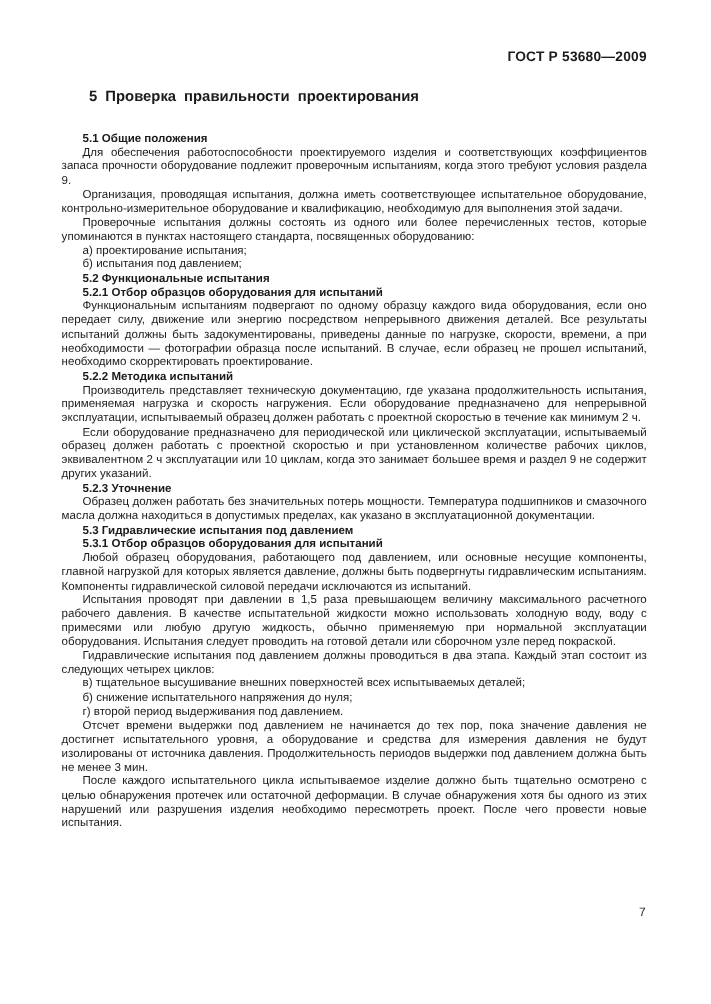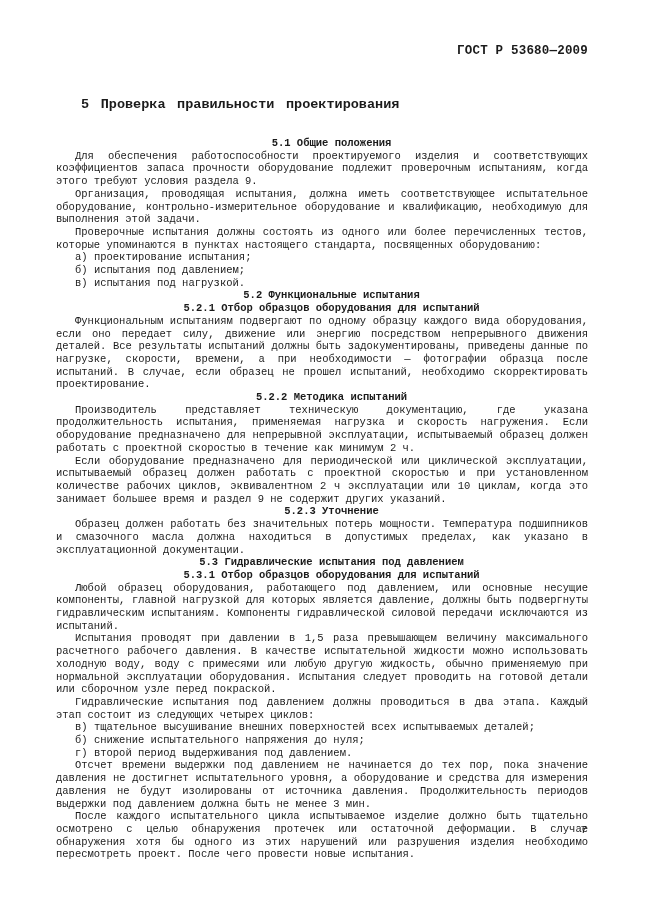--- a/index.html
+++ b/index.html
@@ -6,39 +6,38 @@
     margin: 0;
     padding: 0;
     background: #ffffff;
   }
   .page {
     position: relative;
     width: 646px;
     height: 913px;
     background: #ffffff;
     overflow: hidden;
-    font-family: Liberation Mono, monospace;
+    font-family: Liberation Sans, sans-serif;
     color: #1b1b1b;
     box-sizing: border-box;
   }
   .doc-header {
     position: absolute;
     top: 44px;
     right: 58px;
     font-size: 12.5px;
     font-weight: 700;
     letter-spacing: 0.2px;
     white-space: nowrap;
   }
   .content {
     position: absolute;
     left: 56px;
     right: 58px;
     top: 80px;
-    margin-top: 17px;
   }
   .doc-title {
     font-size: 13.5px;
     font-weight: 700;
     word-spacing: 3.5px;
     margin: 0 0 25px 25px;
     line-height: 15px;
   }
   .doc-body .block {
     font-size: 10.5px;
@@ -49,21 +48,21 @@
     text-indent: 19px;
     text-align: justify;
   }
   .doc-body .li {
     text-indent: 19px;
     text-align: left;
   }
   .doc-body .h2 {
     font-weight: 700;
     text-indent: 19px;
-    text-align: center;
+    text-align: left;
   }
   .page-number {
     position: absolute;
     top: 824px;
     right: 59px;
     font-size: 11px;
   }
 </style>
 </head>
 <body>
@@ -75,21 +74,20 @@
   <div class="content">
     <h1 class="doc-title">5 Проверка правильности проектирования</h1>
 
     <div class="doc-body">
         <div class="block h2">5.1 Общие положения</div>
         <div class="block p">Для обеспечения работоспособности проектируемого изделия и соответствующих коэффициентов запаса прочности оборудование подлежит проверочным испытаниям, когда этого требуют условия раздела 9.</div>
         <div class="block p">Организация, проводящая испытания, должна иметь соответствующее испытательное оборудование, контрольно-измерительное оборудование и квалификацию, необходимую для выполнения этой задачи.</div>
         <div class="block p">Проверочные испытания должны состоять из одного или более перечисленных тестов, которые упоминаются в пунктах настоящего стандарта, посвященных оборудованию:</div>
         <div class="block li">а) проектирование испытания;</div>
         <div class="block li">б) испытания под давлением;</div>
-        <div class="block li">в) испытания под нагрузкой.</div>
         <div class="block h2">5.2 Функциональные испытания</div>
         <div class="block h2">5.2.1 Отбор образцов оборудования для испытаний</div>
         <div class="block p">Функциональным испытаниям подвергают по одному образцу каждого вида оборудования, если оно передает силу, движение или энергию посредством непрерывного движения деталей. Все результаты испытаний должны быть задокументированы, приведены данные по нагрузке, скорости, времени, а при необходимости — фотографии образца после испытаний. В случае, если образец не прошел испытаний, необходимо скорректировать проектирование.</div>
         <div class="block h2">5.2.2 Методика испытаний</div>
         <div class="block p">Производитель представляет техническую документацию, где указана продолжительность испытания, применяемая нагрузка и скорость нагружения. Если оборудование предназначено для непрерывной эксплуатации, испытываемый образец должен работать с проектной скоростью в течение как минимум 2 ч.</div>
         <div class="block p">Если оборудование предназначено для периодической или циклической эксплуатации, испытываемый образец должен работать с проектной скоростью и при установленном количестве рабочих циклов, эквивалентном 2 ч эксплуатации или 10 циклам, когда это занимает большее время и раздел 9 не содержит других указаний.</div>
         <div class="block h2">5.2.3 Уточнение</div>
         <div class="block p">Образец должен работать без значительных потерь мощности. Температура подшипников и смазочного масла должна находиться в допустимых пределах, как указано в эксплуатационной документации.</div>
         <div class="block h2">5.3 Гидравлические испытания под давлением</div>
         <div class="block h2">5.3.1 Отбор образцов оборудования для испытаний</div>

